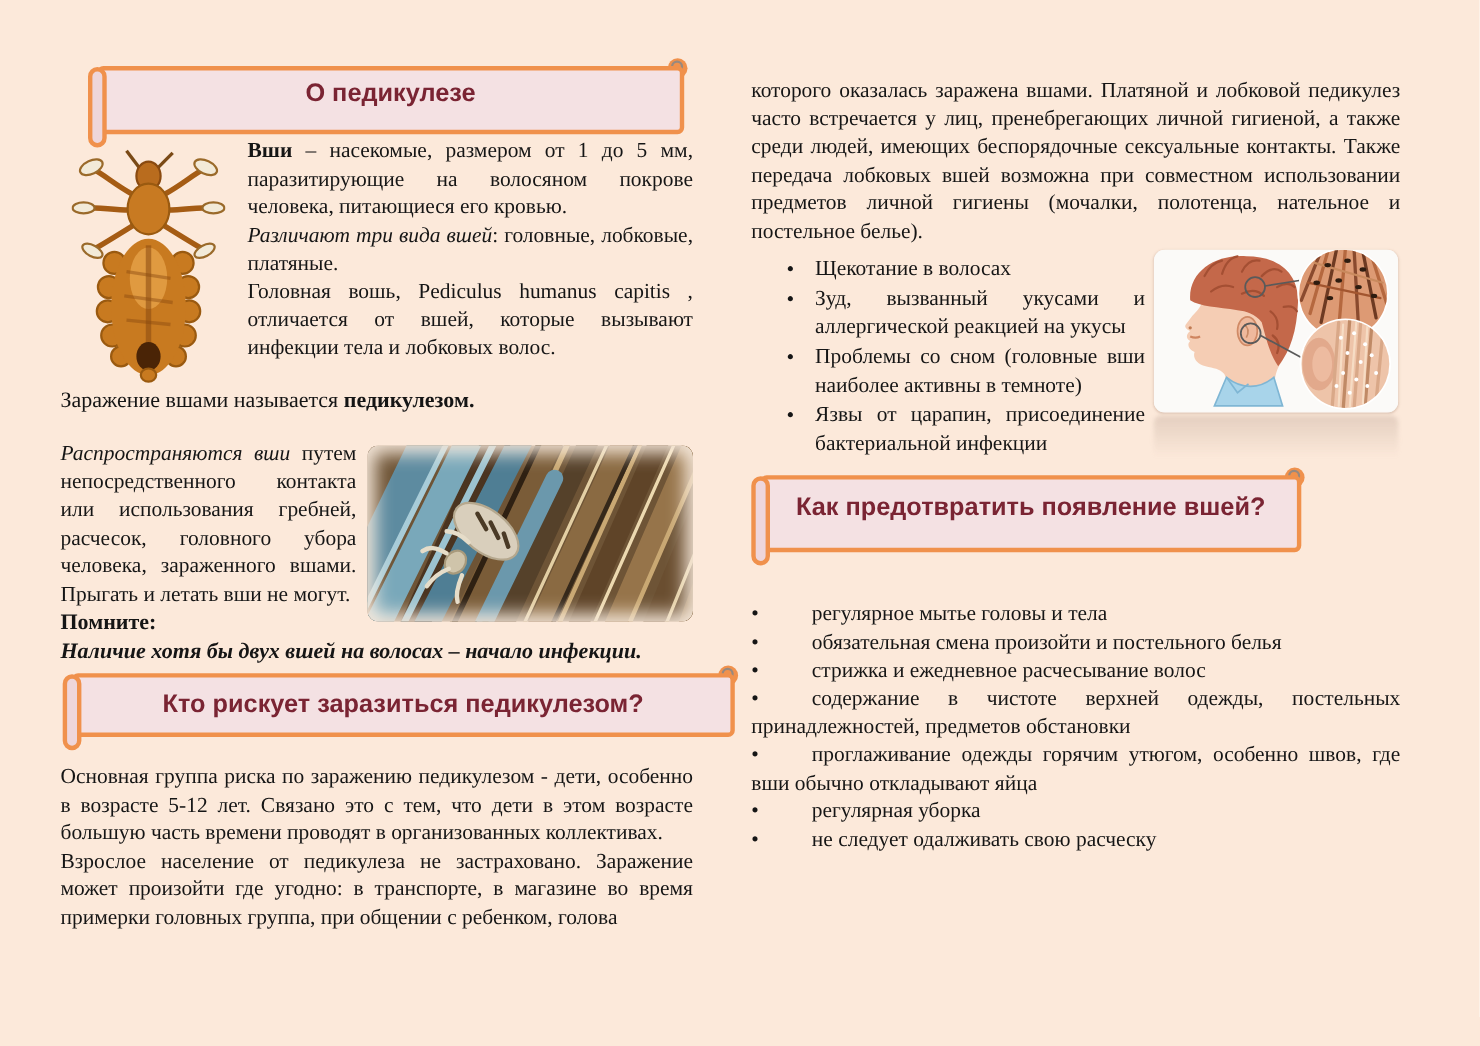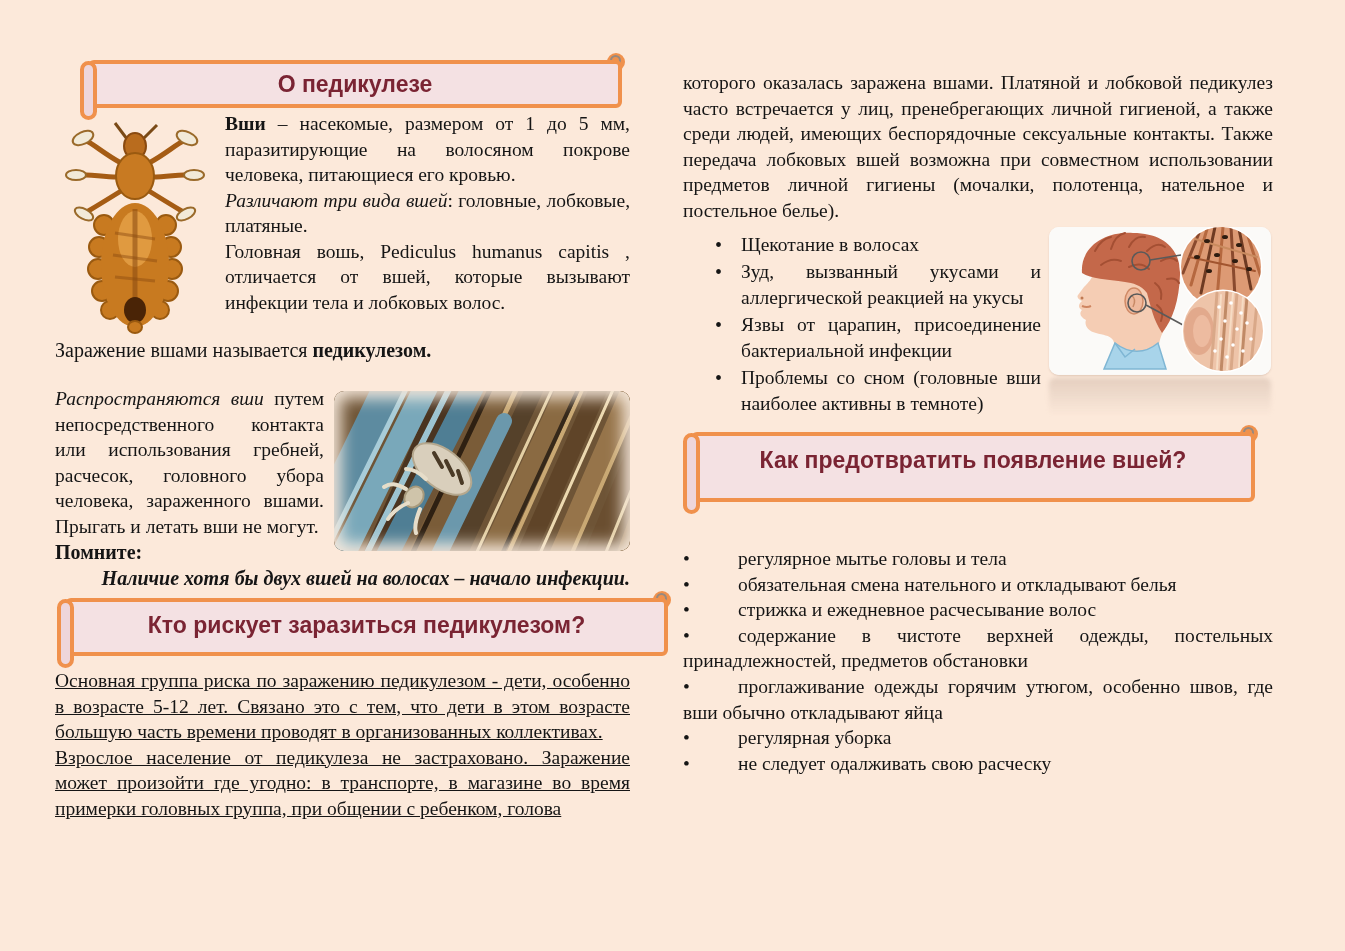--- a/index.html
+++ b/index.html
@@ -27,46 +27,46 @@
     border:2px solid #97897f; border-radius:50%; display:block;
   }
   .banner .bbody{
     position:relative; z-index:1; margin-left:8px;
     background:#f4e1e3; border:4px solid #f0914c; border-radius:6px;
     text-align:center;
     font-family:"Liberation Sans", sans-serif; font-weight:bold;
     color:#7a2433; font-size:23px;
   }
   .banner1{margin-left:25px; width:542px;}
-  .banner1 .bbody{padding:7px 10px 6px;}
+  .banner1 .bbody{padding:7px 10px 20px;}
   .banner2{margin-left:2px; width:611px; margin-top:8px;}
   .banner2 .bbody{padding:10px 10px 13px;}
-  .banner3{width:572px;}
+  .banner3{width:500px;}
   .banner3 .bbody{padding:11px 10px 24px;}
 
   .body-text{font-size:19.5px; line-height:25.5px; text-align:justify;}
   .nogap{margin:0;}
 
   
   .intro-wrap{margin-top:3px;}
   .louse-fig{float:left; width:140px; height:226px; margin:2px 20px 0 10px;}
   .infection-line{clear:both; margin-top:14px; font-size:20px;}
   .spread-wrap{margin-top:24px;}
   .hairphoto{
     float:right; width:296px; height:160px; margin:5px 0 6px 10px;
     border-radius:10px; overflow:hidden; position:relative;
   }
   .hairphoto svg{display:block;}
   .hairphoto .vig{
     position:absolute; inset:0; border-radius:10px;
     box-shadow: inset 0 0 16px 7px rgba(253,240,228,.95), inset 0 0 4px 2px rgba(90,60,30,.25);
   }
   .remember-label{font-size:20px; font-weight:bold; margin-top:2px;}
-  .remember-text{font-size:20px; font-weight:bold; font-style:italic; margin-top:3px;text-align:right;}
-  .risk-text{margin-top:12px;text-decoration:underline;}
+  .remember-text{font-size:20px; font-weight:bold; font-style:italic; margin-top:3px;}
+  .risk-text{margin-top:24px;}
 
   
   .symptoms-heading{
     margin-top:21px; font-size:22.5px; font-weight:bold; color:#79302e;
   }
   .boy-fig{float:right; width:224px; margin:4px 0 0 8px;}
   .boy-card{
     width:222px; height:148px; background:#fbfaf8; border-radius:10px;
     overflow:hidden; box-shadow:0 1px 2px rgba(150,110,90,.25);
   }
@@ -350,43 +350,43 @@
 
         <li>
           <span>Щекотание в волосах</span>
         </li>
 
         <li>
           <span>Зуд, вызванный укусами и аллергической реакцией на укусы</span>
         </li>
 
         <li>
+          <span>Проблемы со сном (головные вши наиболее активны в темноте)</span>
+        </li>
+
+        <li>
           <span>Язвы от царапин, присоединение бактериальной инфекции</span>
-        </li>
-
-        <li>
-          <span>Проблемы со сном (головные вши наиболее активны в темноте)</span>
         </li>
       </ul>
 
     <div class="banner3-wrap">
       <div class="banner banner3">
         <span class="pill"></span>
         <span class="curl">
             <i></i>
           </span>
         <div class="bbody">Как предотвратить появление вшей?</div>
       </div>
     </div>
 
     <div class="prevention">
 
         <div class="prev-item"><span class="bullet">•</span><span class="tab"></span><span>регулярное мытье головы и тела</span></div>
 
-        <div class="prev-item"><span class="bullet">•</span><span class="tab"></span><span>обязательная смена нательного и откладывают белья</span></div>
+        <div class="prev-item"><span class="bullet">•</span><span class="tab"></span><span>обязательная смена произойти и постельного белья</span></div>
 
         <div class="prev-item"><span class="bullet">•</span><span class="tab"></span><span>стрижка и ежедневное расчесывание волос</span></div>
 
         <div class="prev-item"><span class="bullet">•</span><span class="tab"></span><span>содержание в чистоте верхней одежды, постельных принадлежностей, предметов обстановки</span></div>
 
         <div class="prev-item"><span class="bullet">•</span><span class="tab"></span><span>проглаживание одежды горячим утюгом, особенно швов, где вши обычно откладывают яйца</span></div>
 
         <div class="prev-item"><span class="bullet">•</span><span class="tab"></span><span>регулярная уборка</span></div>
 
         <div class="prev-item"><span class="bullet">•</span><span class="tab"></span><span>не следует одалживать свою расческу</span></div>

